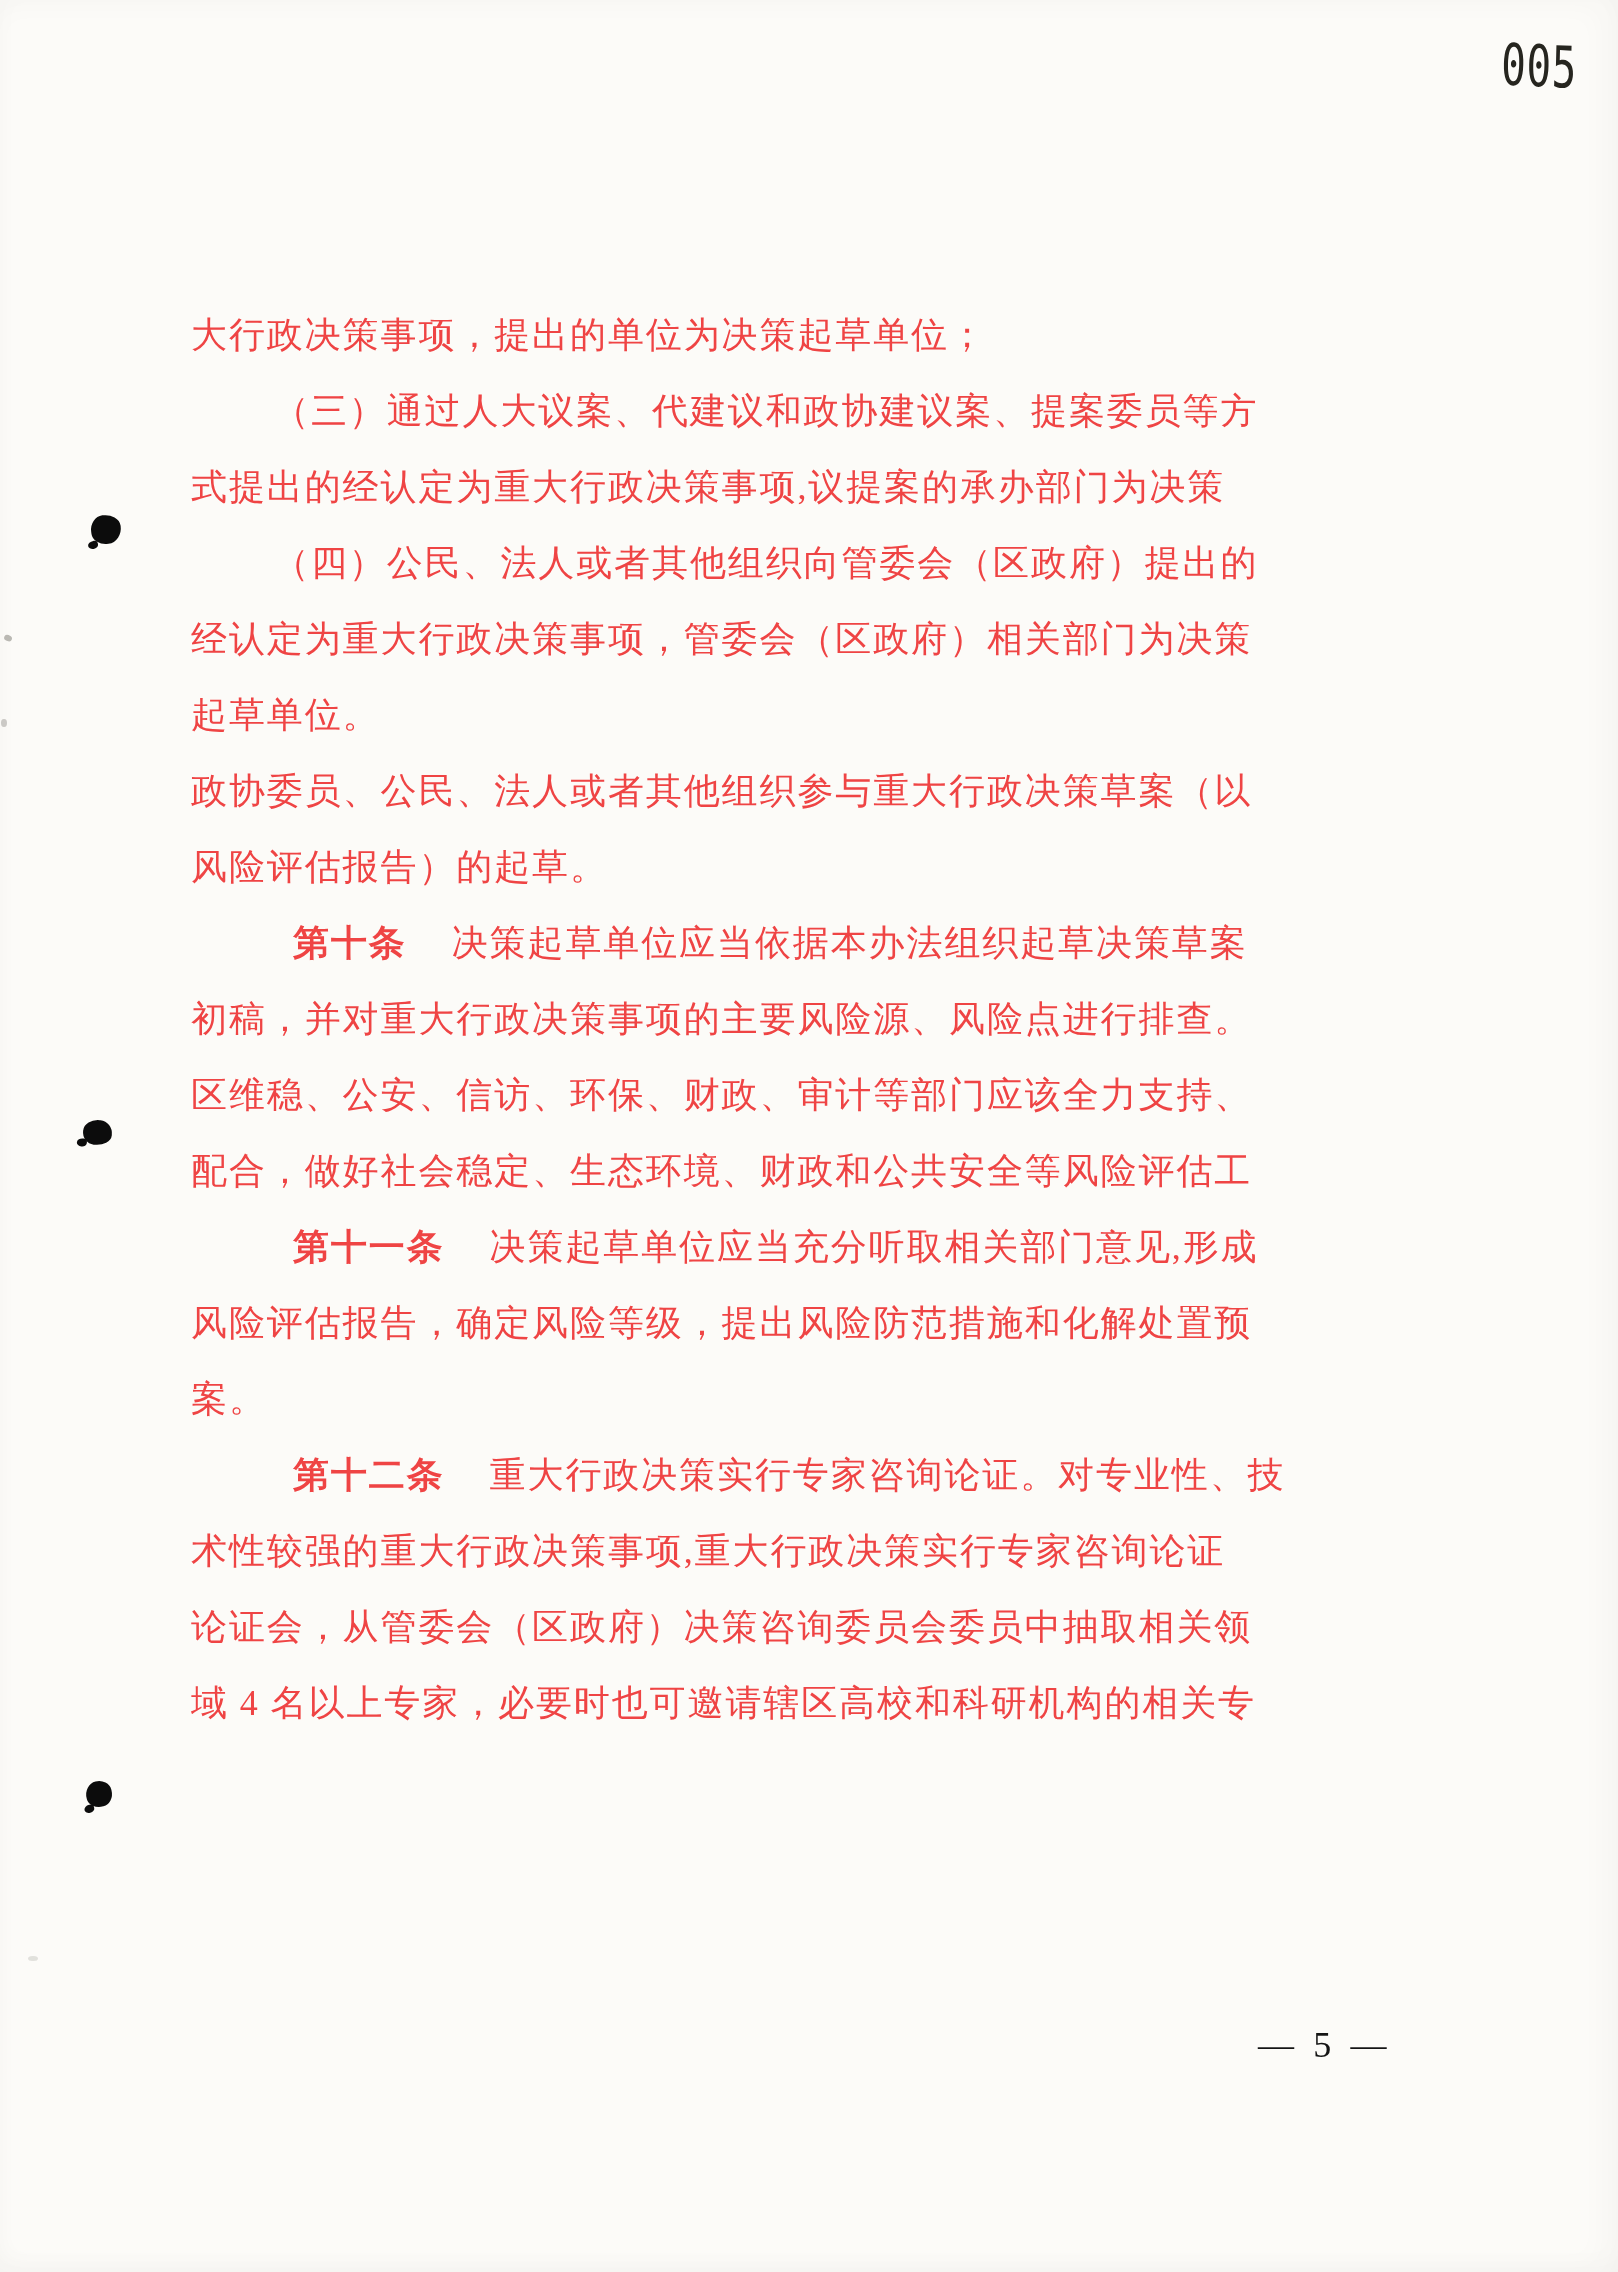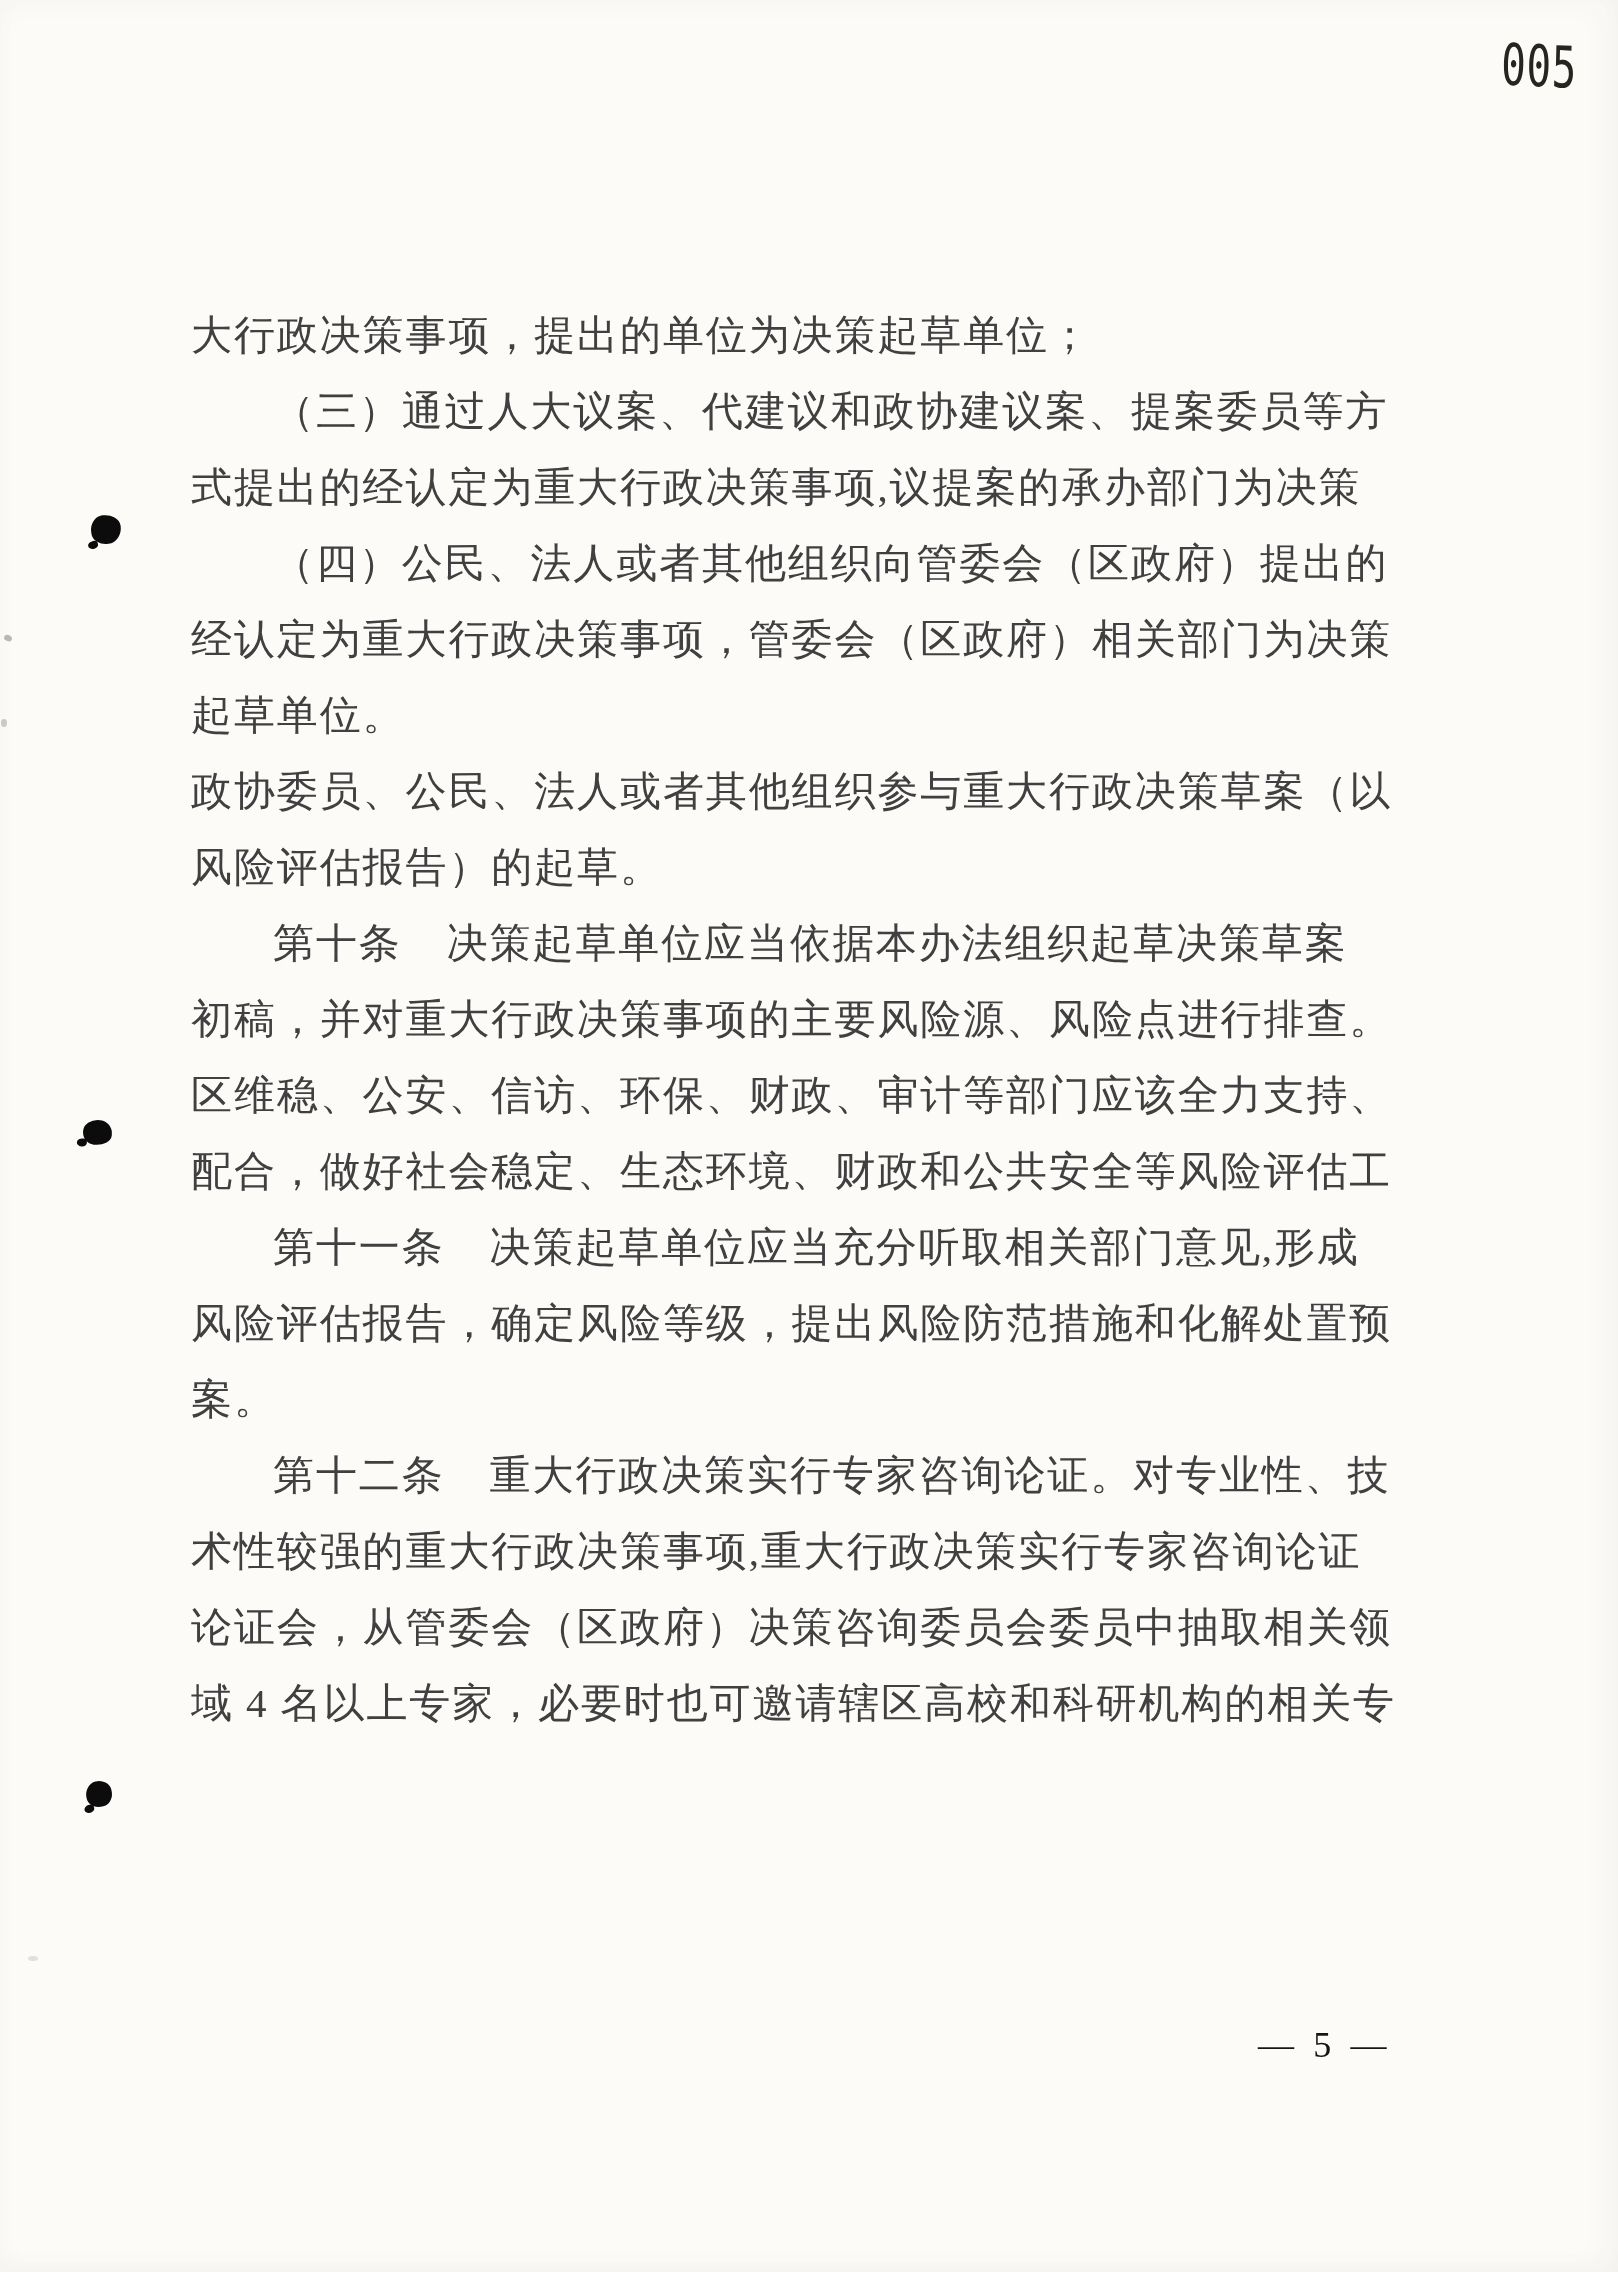--- a/index.html
+++ b/index.html
@@ -28,36 +28,37 @@
     transform: scaleY(1.4) rotate(2deg);
     transform-origin: left top;
   }
 
   
   .text-block {
     position: absolute;
     left: 191px;
     top: 297px;
     width: 1215px;
-    font-size: 41px;
+    font-size: 36px;
     line-height: 76px;
     letter-spacing: 1.9px;
-    color: #404040;
+    color: #ef4444;
   }
   .line {
     height: 76px;
     white-space: nowrap;
   }
   .line.indent {
     padding-left: 82px;
   }
   .article-head {
     font-family: "Liberation Sans", "DejaVu Sans", sans-serif;
-    font-weight: normal;
+    font-weight: bold;
     margin-right: 45px;
+    margin-left: 20px;
   }
 
   
   .footer-page {
     position: absolute;
     left: 1258px;
     top: 2024px;
     font-size: 36px;
     letter-spacing: 5.1px;
     color: #141414;

